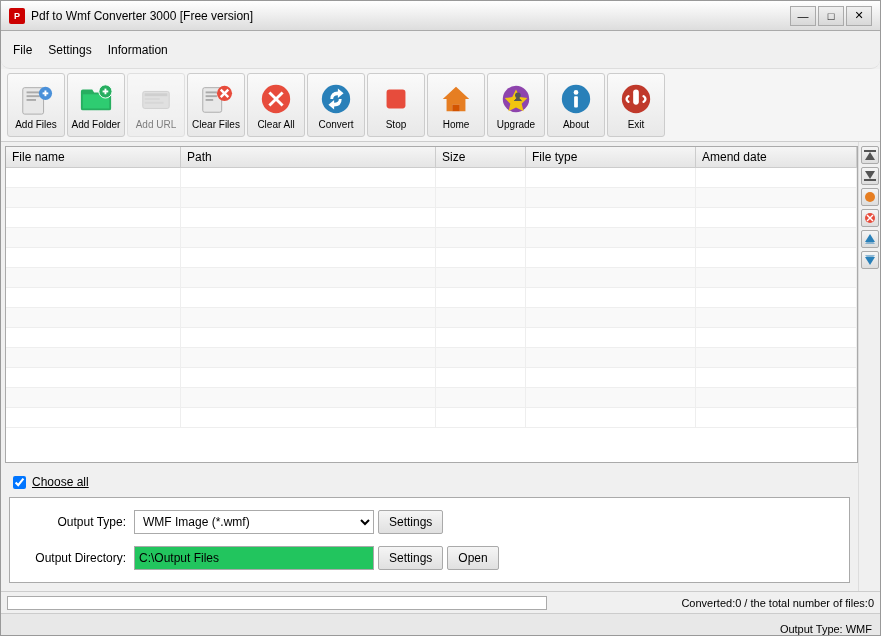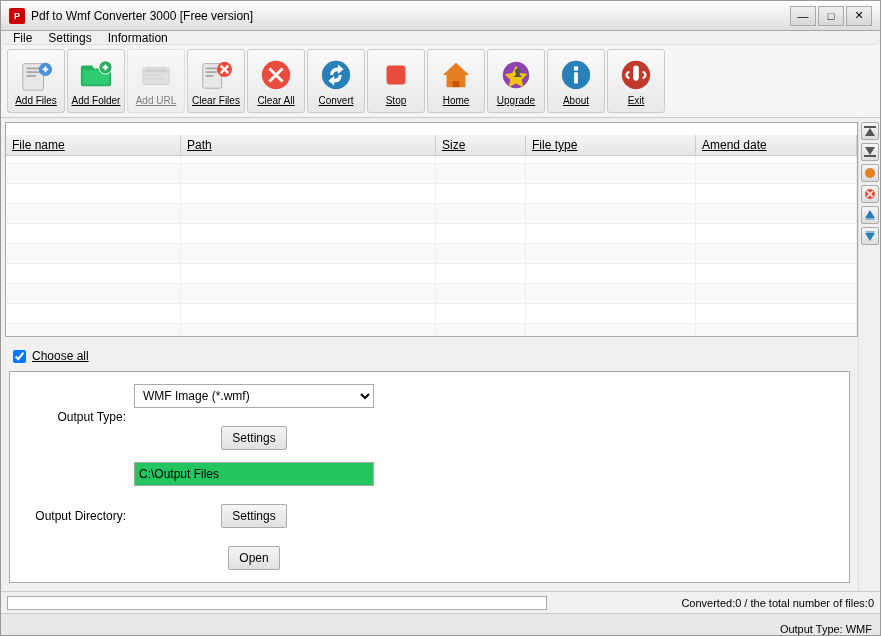--- a/index.html
+++ b/index.html
@@ -58,42 +58,41 @@
       border: 1px solid #aaa;
       background: linear-gradient(to bottom, #f0f0f0, #d8d8d8);
       cursor: pointer;
       display: flex;
       align-items: center;
       justify-content: center;
       font-size: 11px;
     }
     .menu-bar {
       background: #f0f0f0;
-      height: 14px;
+      height: 38px;
       display: flex;
       align-items: center;
       padding: 0 4px;
       border-bottom: 1px solid #ddd;
       flex-shrink: 0;
       border-radius: 9px;
     }
     .menu-item {
       padding: 2px 8px;
       cursor: pointer;
       font-size: 12px;
     }
     .toolbar {
       background: #f5f5f5;
       display: flex;
       align-items: center;
       padding: 4px 6px;
       border-bottom: 1px solid #ccc;
       flex-shrink: 0;
       gap: 2px;
-      text-decoration: underline;
     }
     .toolbar-btn {
       display: flex;
       flex-direction: column;
       align-items: center;
       justify-content: center;
       width: 58px;
       height: 64px;
       background: linear-gradient(to bottom, #fafafa, #e8e8e8);
       border: 1px solid #ccc;
@@ -138,22 +137,21 @@
       background: white;
       border: 1px solid #aaa;
       margin: 4px 0 4px 4px;
     }
     .table-header {
       display: grid;
       grid-template-columns: 175px 255px 90px 170px 1fr;
       background: linear-gradient(to bottom, #f5f5f5, #e5e5e5);
       border-bottom: 1px solid #ccc;
       position: sticky;
-      top: 12px;
-      text-decoration: underline;
+      top: 0;
     }
     .table-header-cell {
       padding: 3px 6px;
       border-right: 1px solid #ccc;
       font-weight: normal;
       font-size: 12px;
     }
     .table-body {
       height: 280px;
     }
@@ -224,22 +222,21 @@
       gap: 8px;
     }
     .option-label {
       width: 100px;
       text-align: right;
       font-size: 12px;
     }
     .option-select-wrapper {
       display: flex;
       align-items: center;
-      gap: 18px;
-      flex-direction: column;
+      gap: 4px;
     }
     .option-select {
       width: 240px;
       height: 24px;
       font-size: 12px;
       border: 1px solid #aaa;
       background: white;
       padding: 1px 4px;
     }
     .option-input {

